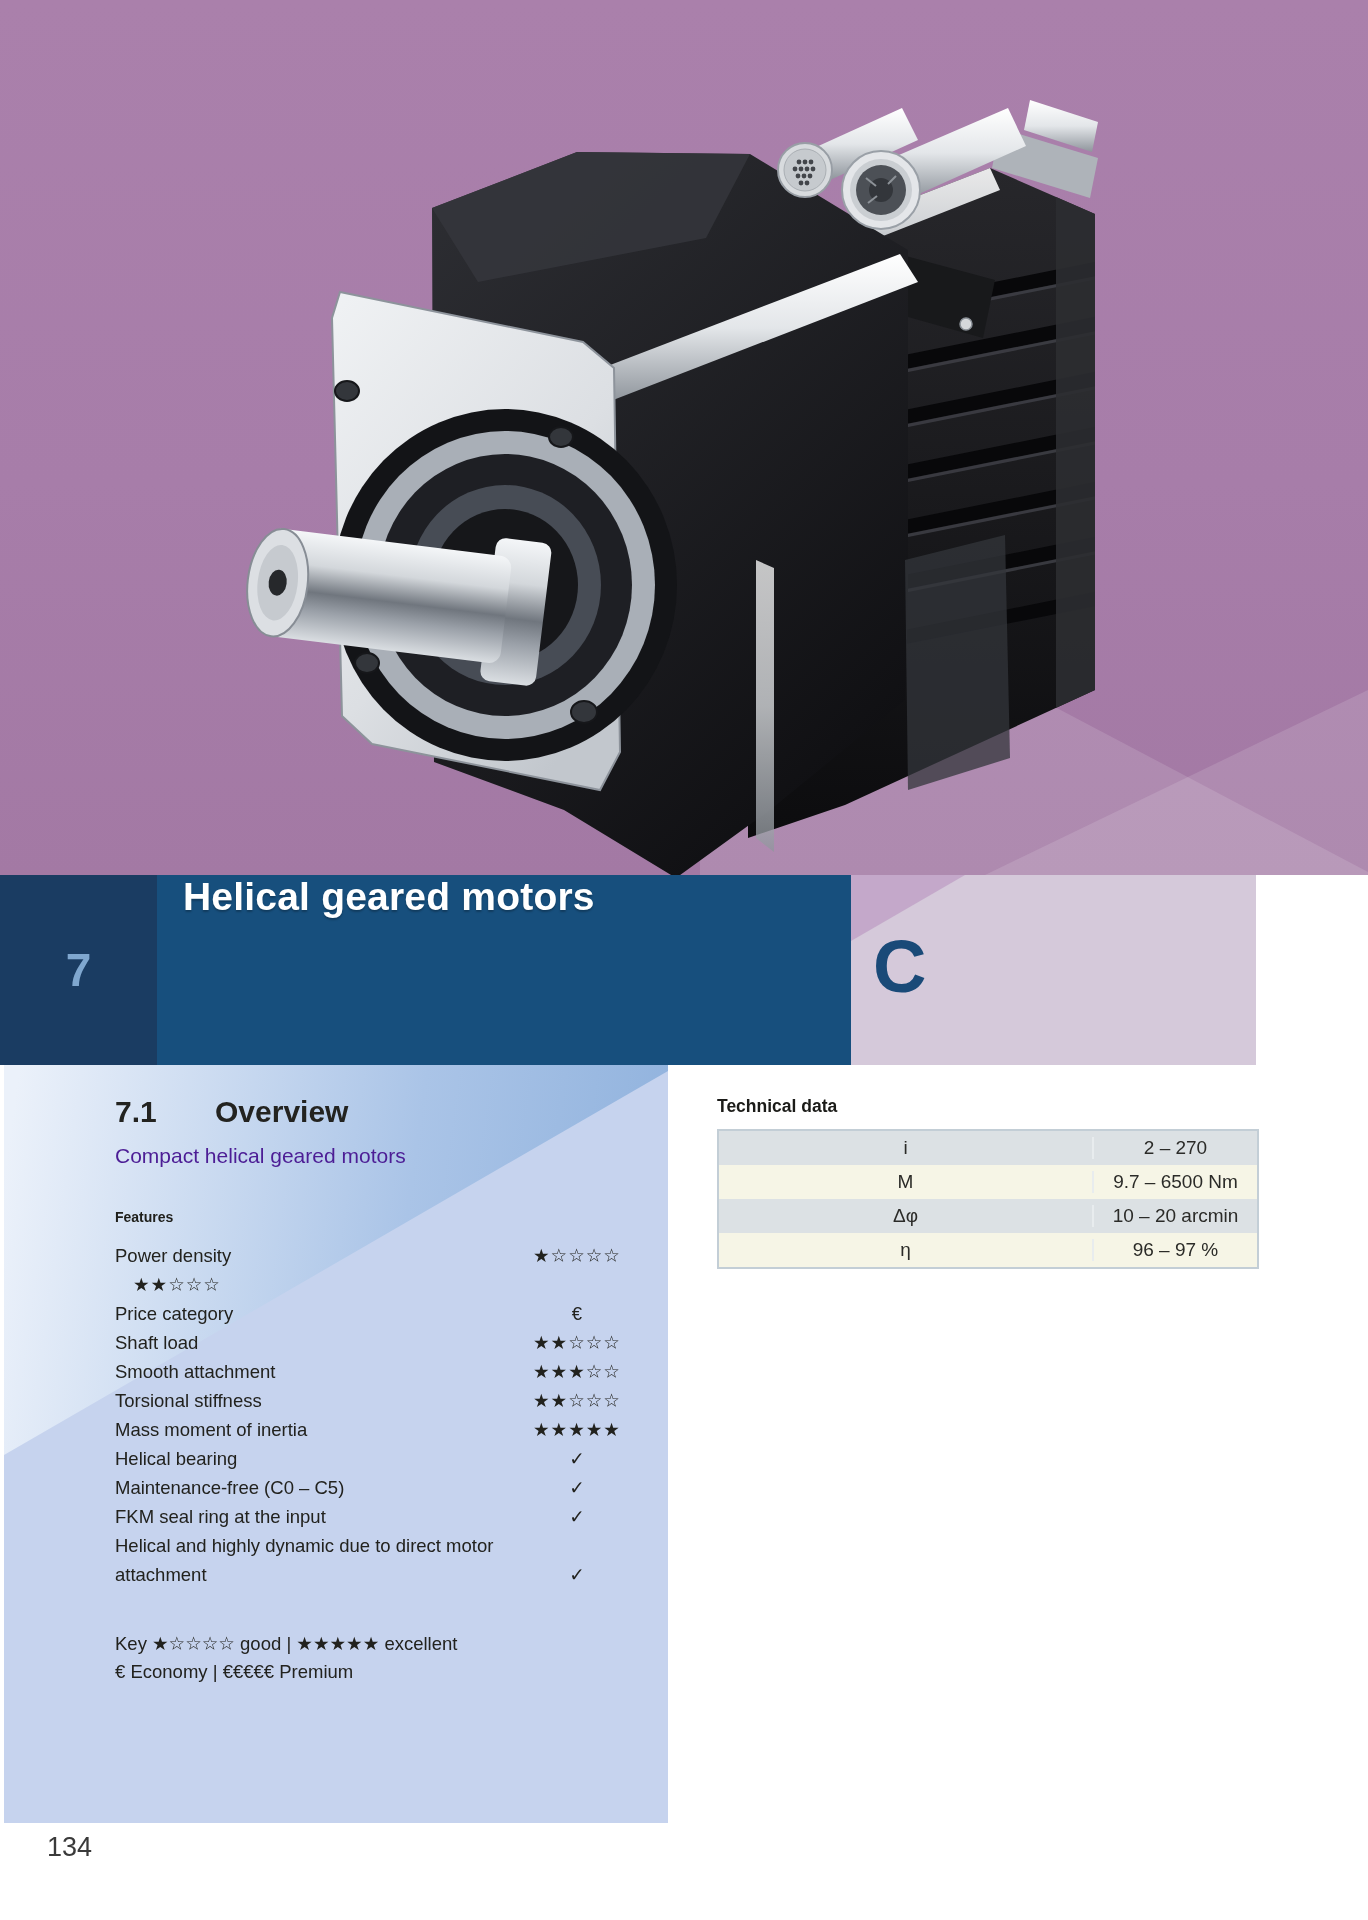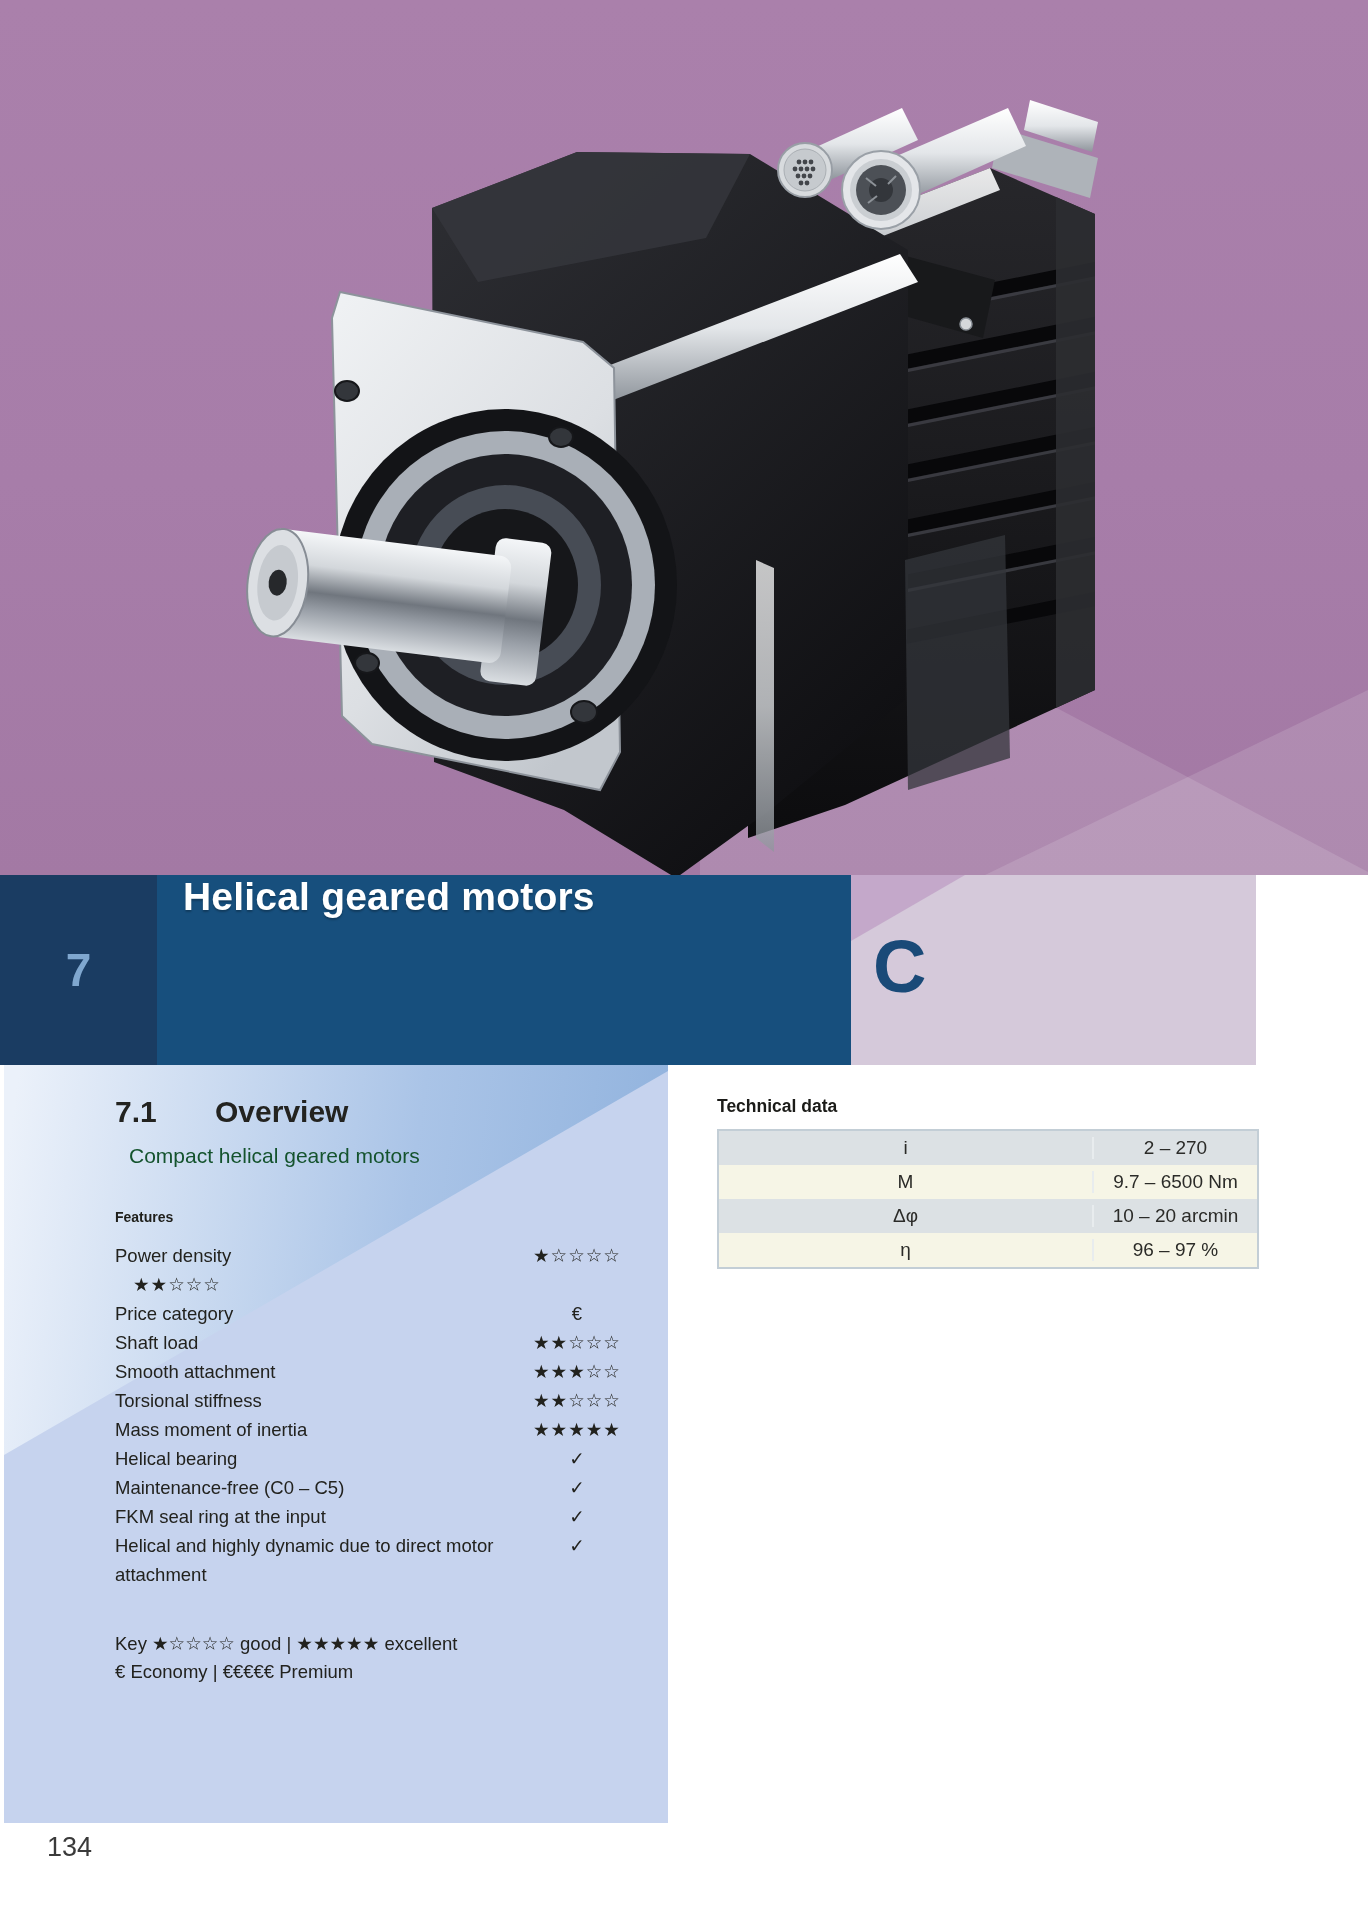--- a/index.html
+++ b/index.html
@@ -33,25 +33,25 @@
   .content{position:absolute;left:0;top:1065px;width:1368px;height:855px;background:#ffffff;padding-left:36px;}
 
   .panel{position:absolute;left:4px;top:0;width:664px;height:758px;background:#c6d3ee;}
   .panel-tri{position:absolute;left:0;top:0;width:664px;height:758px;
              background:linear-gradient(98deg,#ebf1fa 2%,#aac4e7 55%,#8db0dc 95%);
              clip-path:polygon(0 0,664px 0,664px 6px,0 390px);}
   .panel-inner{position:absolute;left:0;top:0;width:664px;height:758px;}
 
   .sec-head{position:absolute;left:111px;top:30px;width:520px;font-size:30px;font-weight:bold;color:#232320;}
   .sec-num{display:inline-block;width:100px;}
-  .sec-subtitle{position:absolute;left:125px;top:79px;font-size:21px;color:#14532d;}
+  .sec-subtitle{position:absolute;left:111px;top:79px;font-size:21px;color:#4c1d95;}
   .features-head{position:absolute;left:111px;top:132px;font-size:14px;font-weight:bold;color:#20201c;margin-top:12px;}
 
   .feature-rows{position:absolute;left:111px;top:176px;width:530px;}
-  .frow{display:flex;align-items:flex-start;line-height:29px;font-size:18.5px;color:#22221e;}
+  .frow{display:flex;align-items:flex-end;line-height:29px;font-size:18.5px;color:#22221e;}
   .frow .flabel{width:400px;}
   .frow .fvalue{width:124px;text-align:center;letter-spacing:1px;white-space:nowrap;}
   .frow .fvalue.check{letter-spacing:0;}
 
   .key-block{position:absolute;left:111px;top:565px;font-size:18.5px;line-height:28px;color:#22221e;}
 
   
   .tech-head{position:absolute;left:717px;top:31px;font-size:17.5px;font-weight:bold;color:#1b1b18;}
   .tech-table{position:absolute;left:717px;top:64px;width:538px;border:2px solid #c3ced6;}
   .trow{display:flex;height:34px;align-items:center;font-size:19px;color:#2b2b28;}

